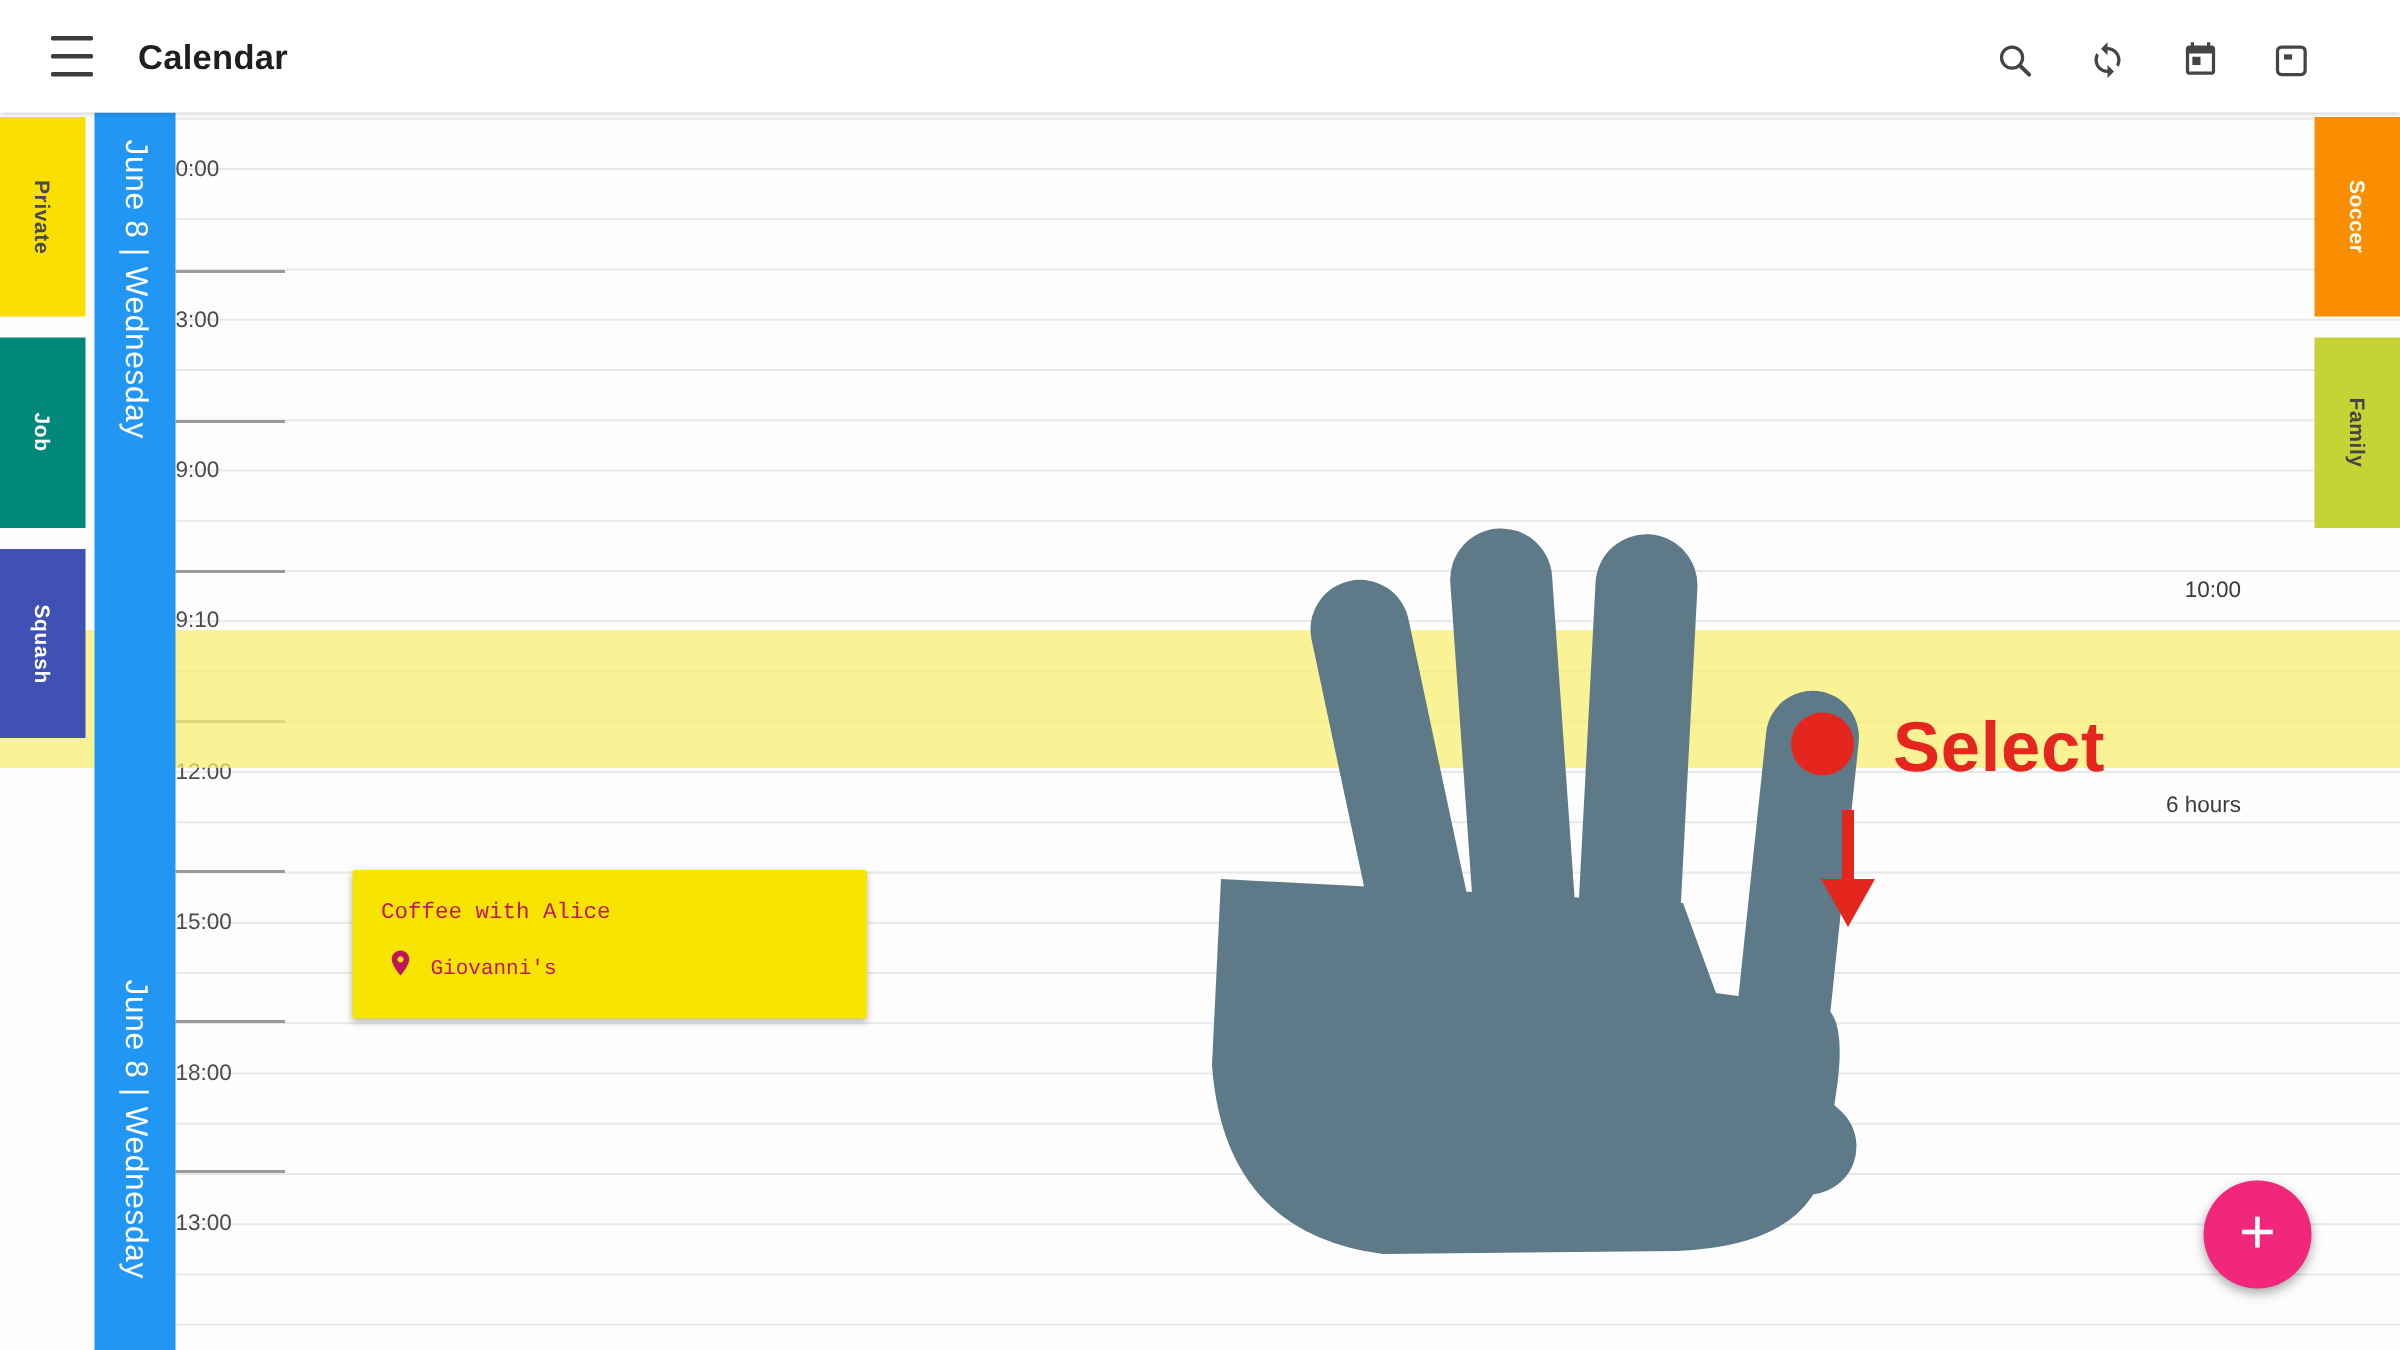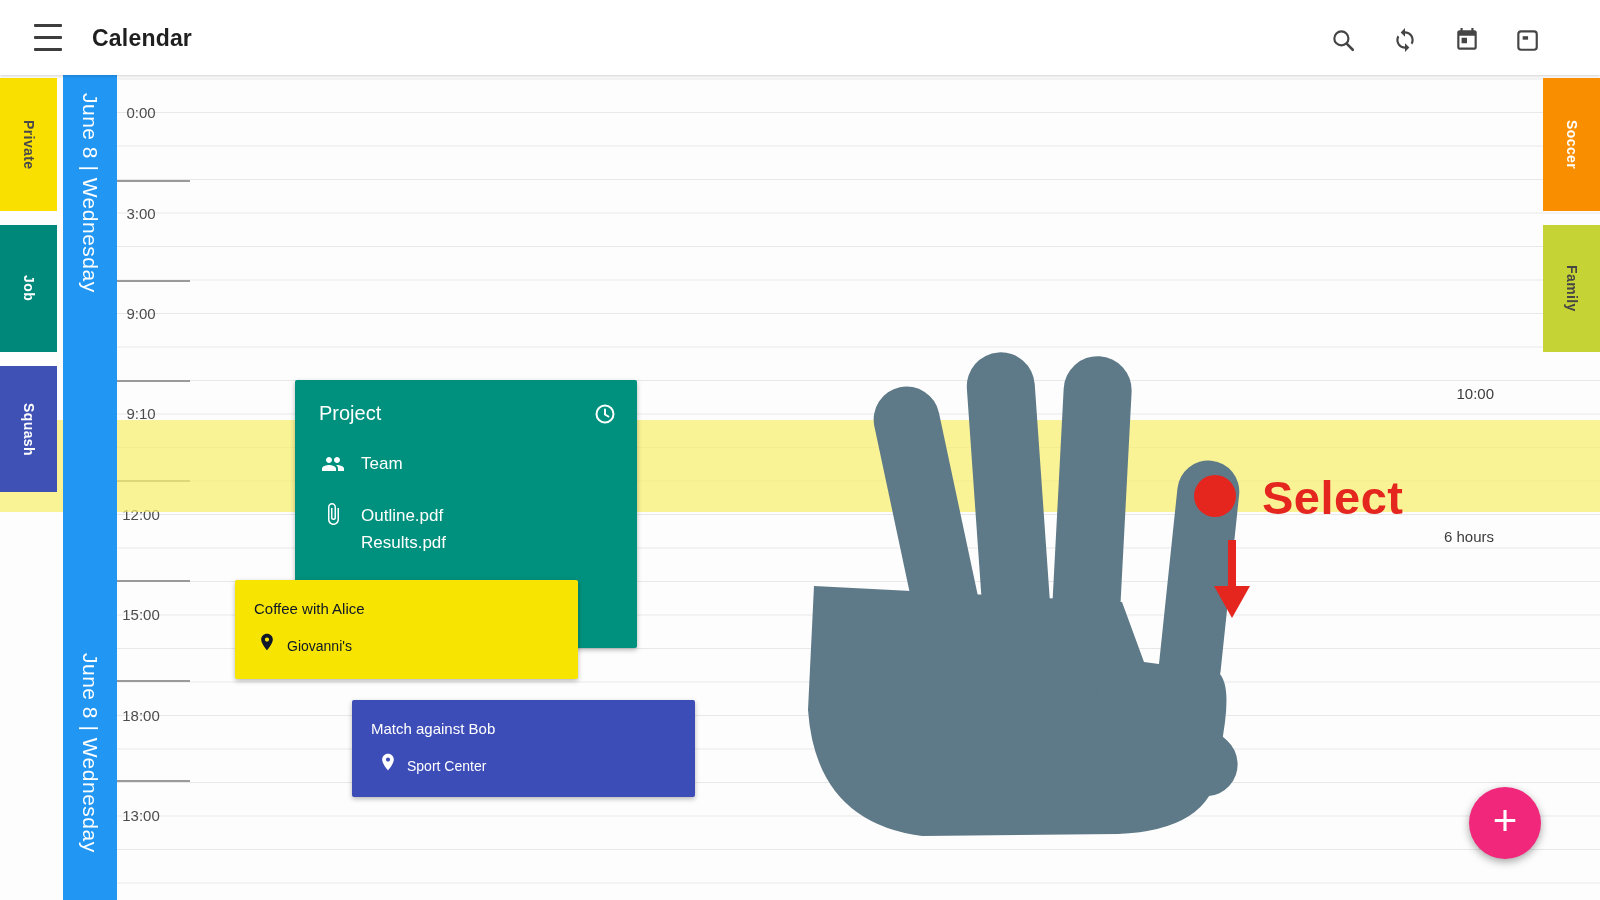--- a/index.html
+++ b/index.html
@@ -22,21 +22,21 @@
   .ds-label{position:absolute;left:50%;transform:translateX(-50%);writing-mode:vertical-rl;
             font-size:21px;font-weight:500;letter-spacing:.5px;white-space:nowrap}
   .tab{width:57px;display:flex;align-items:center;justify-content:center;z-index:10}
   .tab span{writing-mode:vertical-rl;font-size:14px;font-weight:700;letter-spacing:.4px;white-space:nowrap}
   .tab-left{left:0}
   .tab-right{right:0}
 
   
   .grid{left:117px;top:75px;width:1483px;height:825px;z-index:0;
         background:linear-gradient(#e8e8e8 0 1px,transparent 1px) 0 3.5px / 100% 33.5px repeat}
-  .tlabel{position:absolute;left:0;width:48px;text-align:center;font-size:15px;color:#4c4c4c;height:18px;line-height:18px}
+  .tlabel{position:absolute;left:0;width:48px;text-align:left;font-size:15px;color:#4c4c4c;height:18px;line-height:18px}
   .tick{position:absolute;left:0;width:73px;height:2px;background:#9a9a9a}
 
   
   .band{left:0;top:420px;width:1600px;height:92px;z-index:1}
   .sel-txt{z-index:2;width:66px;text-align:right;font-size:15px;color:#3c3c3c}
 
   
   .card{border-radius:2px;box-shadow:0 2px 5px rgba(0,0,0,.28);z-index:4}
   .ev-project{left:295px;top:380px;width:342px;height:268px;z-index:3}
   .ev-title-lg{position:absolute;left:24px;top:22px;font-size:20px}
@@ -81,64 +81,31 @@
     <span class="tlabel" style="top:732px">13:00</span>
     <i class="tick" style="top:105px"></i>
     <i class="tick" style="top:205px"></i>
     <i class="tick" style="top:305px"></i>
     <i class="tick" style="top:405px"></i>
     <i class="tick" style="top:505px"></i>
     <i class="tick" style="top:605px"></i>
     <i class="tick" style="top:705px"></i>
   </div>
 
-  <div class="abs card ev-project" style="background-color: rgb(0, 145, 126); color: rgb(255, 255, 255);">
-    <div class="ev-title-lg">Project</div>
-    <span class="ev-clock">
-      <svg viewBox="0 0 24 24" width="24" height="24">
-          <circle cx="12" cy="12" r="8.5" fill="none" stroke="currentColor" stroke-width="2"></circle>
-          <path d="M12 7.5v5l3.4 2" fill="none" stroke="currentColor" stroke-width="2" stroke-linecap="round"></path>
-        </svg>
-    </span>
-    <span class="row-icon" style="left:26px;top:72px">
-      <svg viewBox="0 0 24 24" width="24" height="24" fill="currentColor">
-          <path d="M16 11c1.66 0 2.99-1.34 2.99-3S17.66 5 16 5c-1.66 0-3 1.34-3 3s1.34 3 3 3zm-8 0c1.66 0 2.99-1.34 2.99-3S9.66 5 8 5C6.34 5 5 6.34 5 8s1.34 3 3 3zm0 2c-2.33 0-7 1.17-7 3.5V19h14v-2.5c0-2.33-4.67-3.5-7-3.5zm8 0c-.29 0-.62.02-.97.05 1.16.84 1.97 1.97 1.97 3.45V19h6v-2.5c0-2.33-4.67-3.5-7-3.5z"></path>
-        </svg>
-    </span>
-    <span class="row-txt" style="left:66px;top:74px">Team</span>
-    <span class="row-icon" style="left:26px;top:122px">
-      <svg viewBox="0 0 24 24" width="24" height="24" fill="currentColor">
-          <path d="M16.5 6v11.5c0 2.21-1.79 4-4 4s-4-1.79-4-4V5a2.5 2.5 0 0 1 5 0v10.5c0 .55-.45 1-1 1s-1-.45-1-1V6H10v9.5a2.5 2.5 0 0 0 5 0V5c0-2.21-1.79-4-4-4S7 2.79 7 5v12.5c0 3.04 2.46 5.5 5.5 5.5s5.5-2.46 5.5-5.5V6h-1.5z"></path>
-        </svg>
-    </span>
-    <div class="row-txt files" style="left:66px;top:122px">
-      <div>Outline.pdf</div>
-      <div>Results.pdf</div>
-    </div>
-  </div>
 
-  <div class="abs card ev-coffee" style="background-color: rgb(247, 228, 0); color: #0f172a;">
+  <div class="abs card ev-coffee" style="background-color: rgb(247, 228, 0); color: #be185d; font-family: Liberation Mono, monospace;">
     <div class="ev-title-sm">Coffee with Alice</div>
     <span class="pin" style="left:22px;top:52px">
       <svg viewBox="0 0 24 24" width="20" height="20" fill="currentColor">
           <path d="M12 2C8.13 2 5 5.13 5 9c0 5.25 7 13 7 13s7-7.75 7-13c0-3.87-3.13-7-7-7zm0 9.5c-1.38 0-2.5-1.12-2.5-2.5s1.12-2.5 2.5-2.5 2.5 1.12 2.5 2.5-1.12 2.5-2.5 2.5z"></path>
         </svg>
     </span>
     <span class="loc-txt" style="left:52px;top:58px">Giovanni's</span>
   </div>
 
-  <div class="abs card ev-match" style="background-color: rgb(61, 77, 183); color: rgb(255, 255, 255);">
-    <div class="ev-title-sm">Match against Bob</div>
-    <span class="pin" style="left:26px;top:52px">
-      <svg viewBox="0 0 24 24" width="20" height="20" fill="currentColor">
-          <path d="M12 2C8.13 2 5 5.13 5 9c0 5.25 7 13 7 13s7-7.75 7-13c0-3.87-3.13-7-7-7zm0 9.5c-1.38 0-2.5-1.12-2.5-2.5s1.12-2.5 2.5-2.5 2.5 1.12 2.5 2.5-1.12 2.5-2.5 2.5z"></path>
-        </svg>
-    </span>
-    <span class="loc-txt" style="left:55px;top:58px">Sport Center</span>
-  </div>
 
   <div class="abs tab tab-left" style="top: 78px; height: 133px; background-color: rgb(249, 224, 0);">
     <span style="color: rgb(74, 74, 74);">Private</span>
   </div>
   <div class="abs tab tab-left" style="top: 225px; height: 127px; background-color: rgb(0, 137, 123);">
     <span style="color: rgb(255, 255, 255);">Job</span>
   </div>
   <div class="abs tab tab-left" style="top: 366px; height: 126px; background-color: rgb(63, 81, 181);">
     <span style="color: rgb(255, 255, 255);">Squash</span>
   </div>

